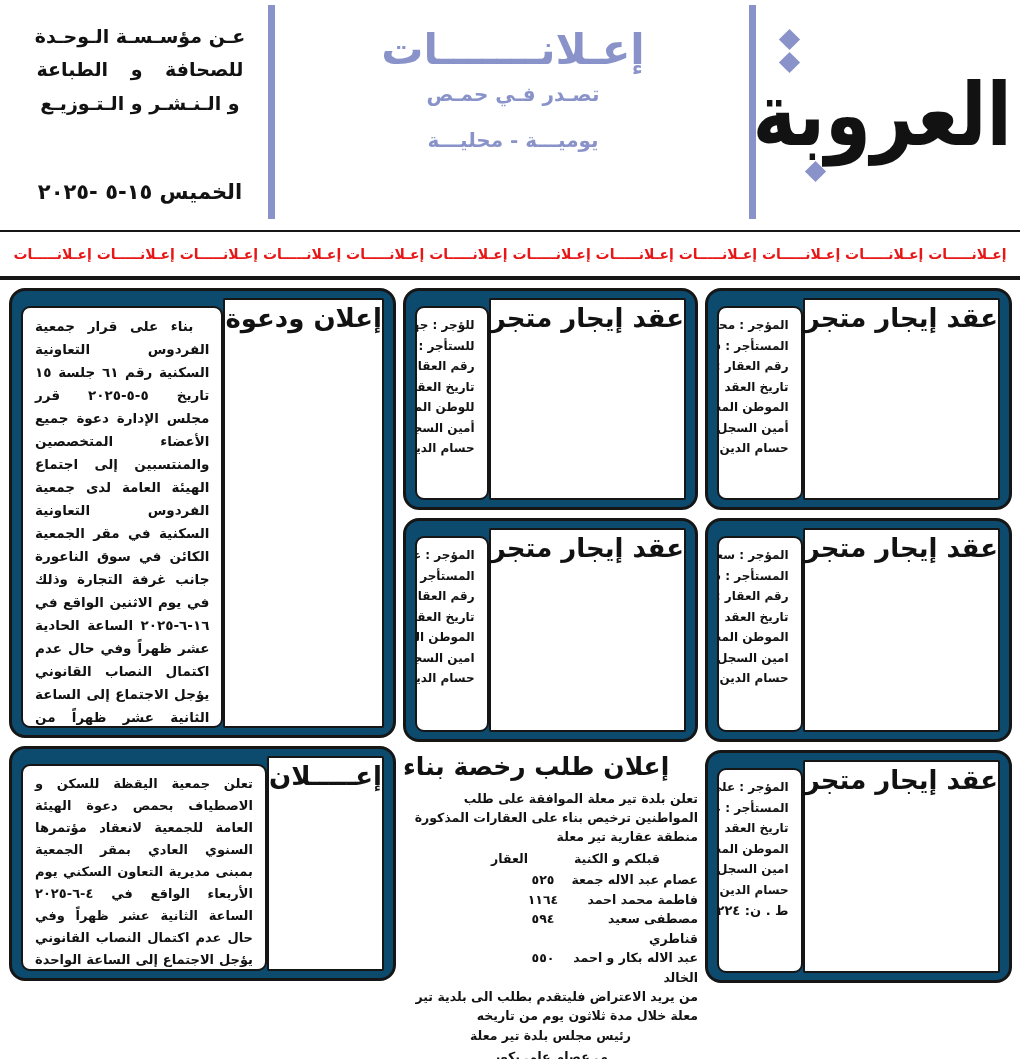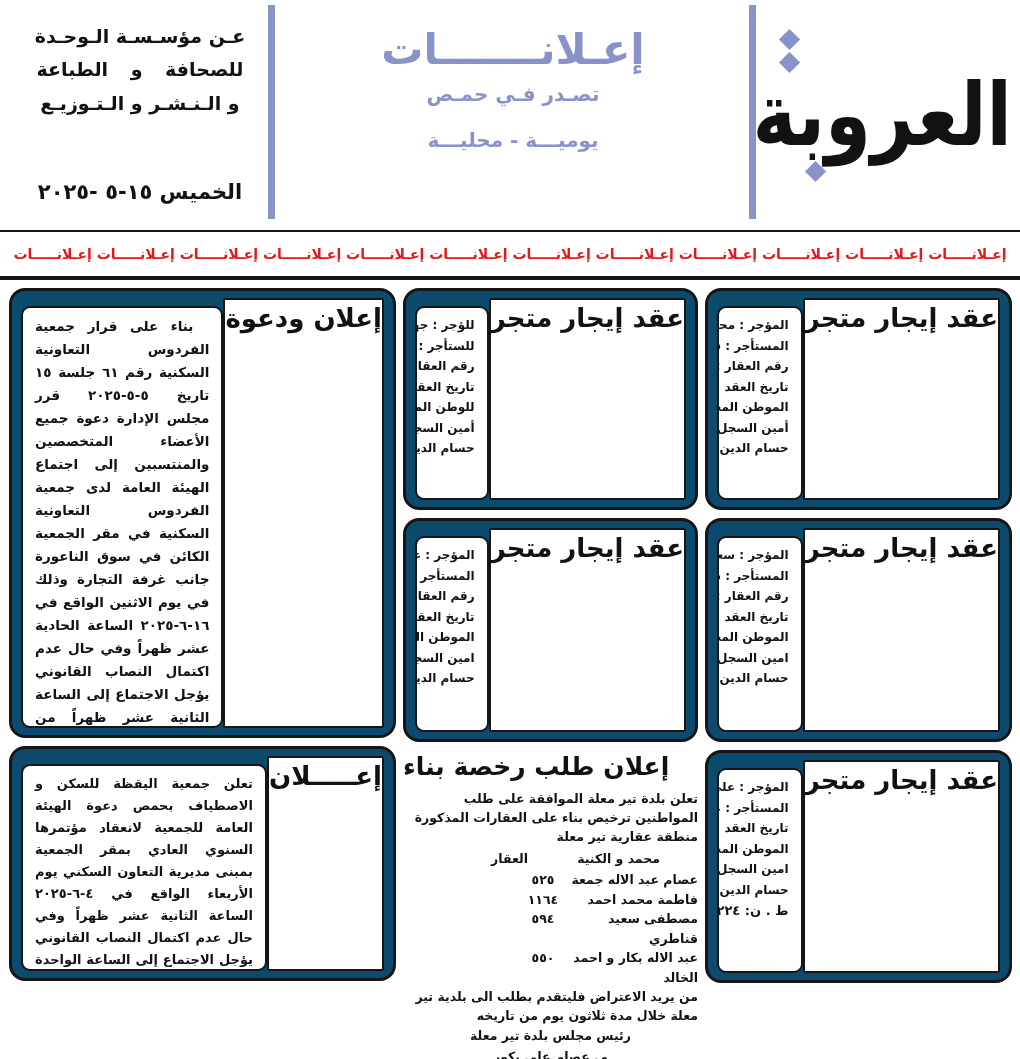--- a/index.html
+++ b/index.html
@@ -163,21 +163,21 @@
         <div class="ln">الموطن المختار : حمص تلبيسة ش الكرامة</div>
         <div class="ln center">امين السجل التجاري بحمص</div>
         <div class="ln center">حسام الدين المحمد</div>
 
       </div>
     </div>
     <div class="permit">
       <div class="permit-title">إعلان طلب رخصة بناء</div>
       <div class="permit-intro">تعلن بلدة تير معلة الموافقة على طلب المواطنين ترخيص بناء على العقارات المذكورة منطقة عقارية تير معلة</div>
       <div class="permit-head">
-        <span>محمد و الكنية</span>
+        <span>قبلكم و الكنية</span>
         <span>العقار</span>
       </div>
       <div class="permit-row">
         <span>عصام عبد الاله جمعة</span>
         <span class="num">٥٢٥</span>
       </div>
       <div class="permit-row">
         <span>فاطمة محمد احمد</span>
         <span class="num">١١٦٤</span>
       </div>

